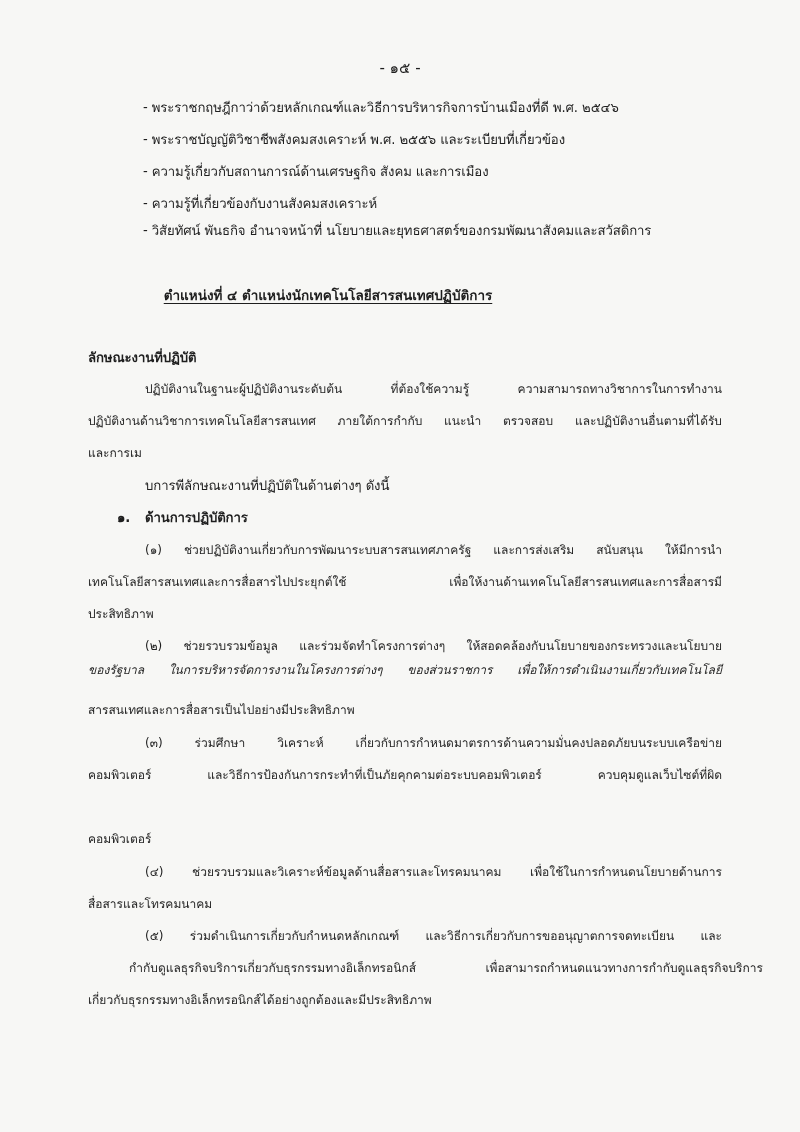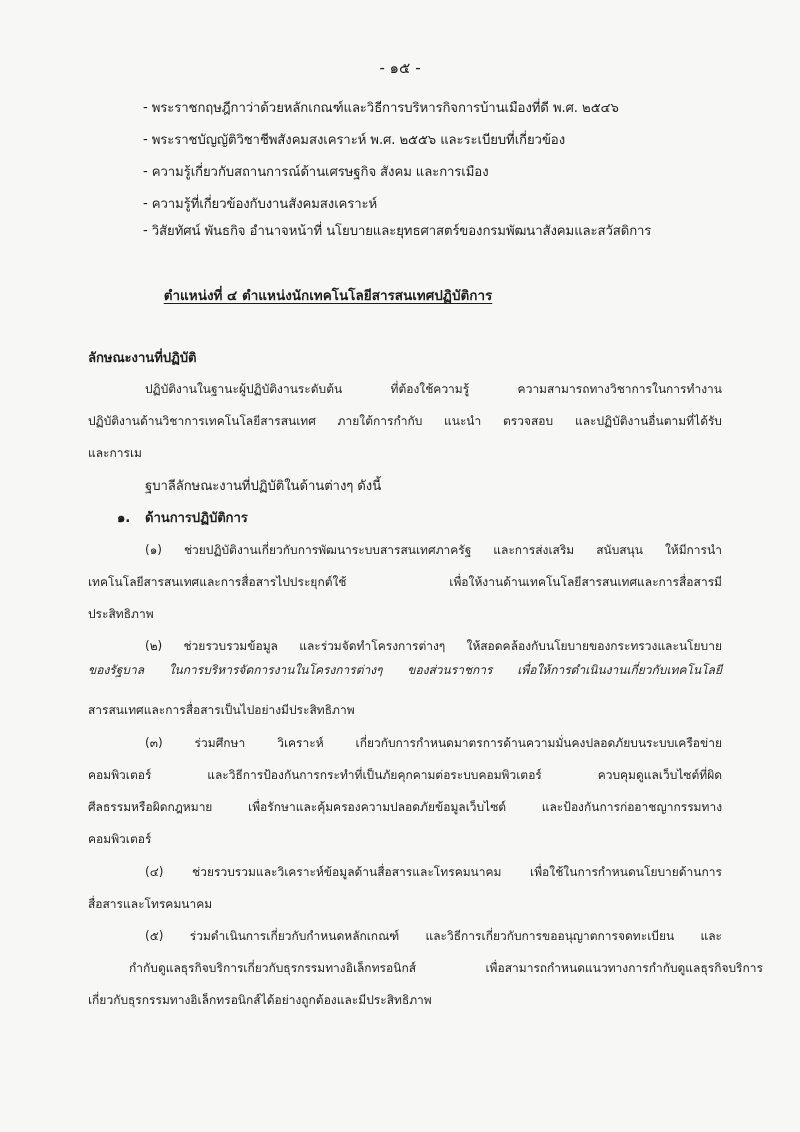--- a/index.html
+++ b/index.html
@@ -73,36 +73,35 @@
   <div class="line bullet" style="top:220px;">- วิสัยทัศน์ พันธกิจ อำนาจหน้าที่ นโยบายและยุทธศาสตร์ของกรมพัฒนาสังคมและสวัสดิการ</div>
 
   <div class="heading-center">ตำแหน่งที่ ๔ ตำแหน่งนักเทคโนโลยีสารสนเทศปฏิบัติการ</div>
 
   <div class="line bold" style="top:347px; left:88px;">ลักษณะงานที่ปฏิบัติ</div>
 
   <div class="justify" style="top:379px; left:145px; width:577px;">ปฏิบัติงานในฐานะผู้ปฏิบัติงานระดับต้น ที่ต้องใช้ความรู้ ความสามารถทางวิชาการในการทำงาน</div>
   <div class="justify" style="top:411px;">ปฏิบัติงานด้านวิชาการเทคโนโลยีสารสนเทศ ภายใต้การกำกับ แนะนำ ตรวจสอบ และปฏิบัติงานอื่นตามที่ได้รับ</div>
   <div class="justify last" style="top:443px;">และการเม</div>
 
-  <div class="line" style="top:475px; left:145px;">ฐบาลีลักษณะงานที่ปฏิบัติในด้านต่างๆ ดังนี้</div>
+  <div class="line" style="top:475px; left:145px;">บการพีลักษณะงานที่ปฏิบัติในด้านต่างๆ ดังนี้</div>
 
   <div class="line bold" style="top:507px; left:117px;">๑.</div>
   <div class="line bold" style="top:507px; left:145px;">ด้านการปฏิบัติการ</div>
 
   <div class="justify" style="top:540px; left:145px; width:577px;">(๑) ช่วยปฏิบัติงานเกี่ยวกับการพัฒนาระบบสารสนเทศภาครัฐ และการส่งเสริม สนับสนุน ให้มีการนำ</div>
   <div class="justify" style="top:572px;">เทคโนโลยีสารสนเทศและการสื่อสารไปประยุกต์ใช้ เพื่อให้งานด้านเทคโนโลยีสารสนเทศและการสื่อสารมี</div>
   <div class="justify last" style="top:604px;">ประสิทธิภาพ</div>
 
   <div class="justify" style="top:636px; left:145px; width:577px;">(๒) ช่วยรวบรวมข้อมูล และร่วมจัดทำโครงการต่างๆ ให้สอดคล้องกับนโยบายของกระทรวงและนโยบาย</div>
   <div class="justify" style="top:660px;font-style:italic;">ของรัฐบาล ในการบริหารจัดการงานในโครงการต่างๆ ของส่วนราชการ เพื่อให้การดำเนินงานเกี่ยวกับเทคโนโลยี</div>
   <div class="justify last" style="top:700px;">สารสนเทศและการสื่อสารเป็นไปอย่างมีประสิทธิภาพ</div>
 
   <div class="justify" style="top:733px; left:145px; width:577px;">(๓) ร่วมศึกษา วิเคราะห์ เกี่ยวกับการกำหนดมาตรการด้านความมั่นคงปลอดภัยบนระบบเครือข่าย</div>
   <div class="justify" style="top:765px;">คอมพิวเตอร์ และวิธีการป้องกันการกระทำที่เป็นภัยคุกคามต่อระบบคอมพิวเตอร์ ควบคุมดูแลเว็บไซต์ที่ผิด</div>
-  <div class="justify" style="top:797px;">ศีลธรรมหรือผิดกฎหมาย เพื่อรักษาและคุ้มครองความปลอดภัยข้อมูลเว็บไซต์ และป้องกันการก่ออาชญากรรมทาง</div>
   <div class="justify last" style="top:829px;">คอมพิวเตอร์</div>
 
   <div class="justify" style="top:862px; left:145px; width:577px;">(๔) ช่วยรวบรวมและวิเคราะห์ข้อมูลด้านสื่อสารและโทรคมนาคม เพื่อใช้ในการกำหนดนโยบายด้านการ</div>
   <div class="justify last" style="top:894px;">สื่อสารและโทรคมนาคม</div>
 
   <div class="justify" style="top:926px; left:145px; width:577px;">(๕) ร่วมดำเนินการเกี่ยวกับกำหนดหลักเกณฑ์ และวิธีการเกี่ยวกับการขออนุญาตการจดทะเบียน และ</div>
   <div class="justify" style="top:958px;margin-left:41px;">กำกับดูแลธุรกิจบริการเกี่ยวกับธุรกรรมทางอิเล็กทรอนิกส์ เพื่อสามารถกำหนดแนวทางการกำกับดูแลธุรกิจบริการ</div>
   <div class="justify last" style="top:990px;">เกี่ยวกับธุรกรรมทางอิเล็กทรอนิกส์ได้อย่างถูกต้องและมีประสิทธิภาพ</div>
 
 </div>

